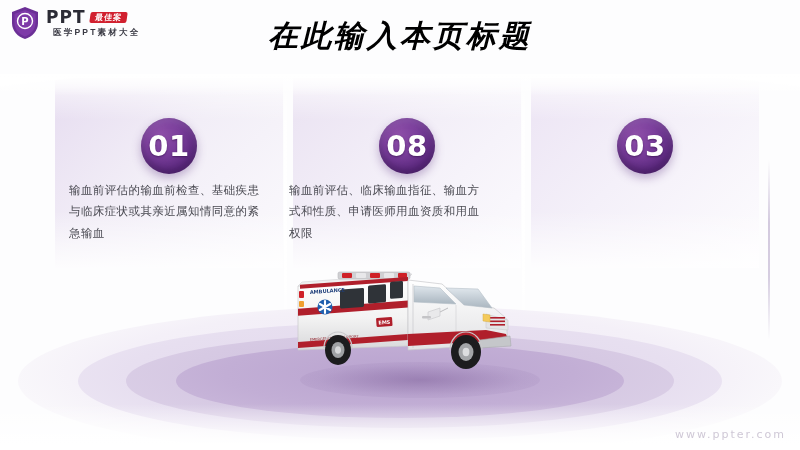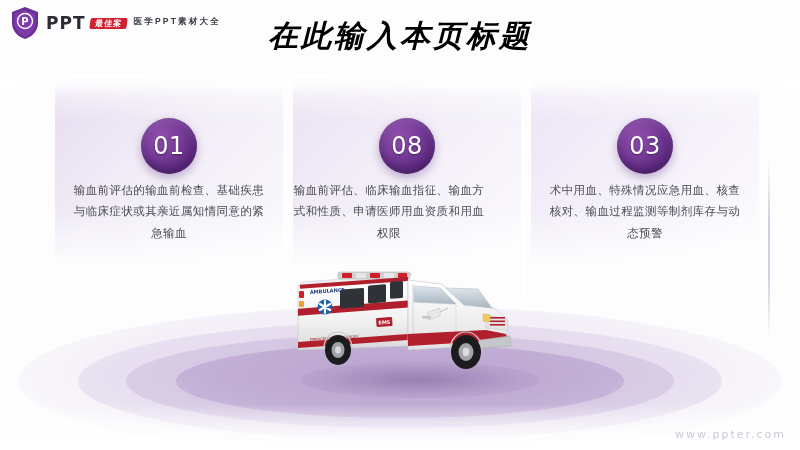--- a/index.html
+++ b/index.html
@@ -8,21 +8,21 @@
     background:#ffffff;
     font-family:"Liberation Sans","DejaVu Sans",sans-serif;
     position:relative;
   }
   .slide{position:absolute;inset:0;width:800px;height:450px;overflow:hidden;background:#fdfdfe;}
 
   
   .logo{position:absolute;left:10px;top:6px;display:flex;align-items:center;gap:6px;}
   .shield{width:30px;height:34px;position:relative;}
   .shield svg{display:block;}
-  .logo-txt{display:flex;flex-direction:row;justify-content:center;line-height:1;}
+  .logo-txt{display:flex;flex-direction:column;justify-content:center;line-height:1;}
   .logo-row1{display:flex;align-items:center;gap:4px;}
   .logo-ppt{font-size:17px;font-weight:bold;color:#2b2b35;letter-spacing:1px;font-family:"DejaVu Sans",sans-serif;}
   .logo-badge{background:#d1202f;color:#fff;font-size:8px;padding:2px 5px 1px 5px;border-radius:2px;
     letter-spacing:1px;font-weight:bold;transform:skewX(-8deg);}
   .logo-row2{font-size:8.5px;color:#3a3a44;letter-spacing:2.2px;margin-top:2px;font-weight:bold;padding-left:7px;}
 
   
   .title{position:absolute;left:0;right:0;top:16px;text-align:center;
     font-size:30px;font-weight:bold;color:#000000;letter-spacing:3px;font-style:italic;}
 
@@ -52,28 +52,28 @@
   .d1{left:284px;}
   .d2{left:522px;}
   .d-right{position:absolute;left:768px;top:160px;width:2px;height:180px;
     background:linear-gradient(to bottom,rgba(205,195,218,0) 0%,rgba(197,185,212,0.75) 35%,rgba(197,185,212,0.7) 65%,rgba(205,195,218,0) 100%);}
 
   
   .badge{position:absolute;width:56px;height:56px;border-radius:50%;
     background:radial-gradient(circle at 34% 30%,#8e4fa8 0%,#7b3f9c 35%,#5d2a80 70%,#4a1f6b 100%);
     box-shadow:0 4px 10px rgba(90,45,125,0.35), inset 0 -3px 8px rgba(40,10,60,0.45), inset 0 3px 6px rgba(190,150,215,0.35);
     display:flex;align-items:center;justify-content:center;}
-  .badge span{color:#ffffff;font-size:24px;font-weight:normal;letter-spacing:0.5px;
+  .badge span{color:#ffffff;font-size:29px;font-weight:bold;letter-spacing:0.5px;
     font-family:"DejaVu Sans",sans-serif;text-shadow:0 1px 2px rgba(40,10,60,0.55);}
   .b1{left:141px;top:118px;}
   .b2{left:379px;top:118px;}
   .b3{left:617px;top:118px;}
 
   
-  .copy{position:absolute;width:200px;text-align:center;color:#4a4a52;
+  .copy{position:absolute;width:200px;color:#4a4a52;
     font-size:11.5px;line-height:1.85;letter-spacing:0.4px;}
   .c1{left:69px;top:180px;}
   .c2{left:289px;top:180px;}
   .c3{left:545px;top:180px;}
 
   
   .floor{position:absolute;left:0;top:300px;width:800px;height:150px;overflow:hidden;}
   .ring{position:absolute;border-radius:50%;}
   .ring4{left:18px;top:6px;width:764px;height:150px;
     background:radial-gradient(ellipse at 50% 45%,#efe9f4 0%,#f4f0f8 55%,#fbfafc 78%,#ffffff 100%);}
@@ -137,21 +137,20 @@
   </div>
   <div class="badge b2">
     <span>08</span>
   </div>
   <div class="badge b3">
     <span>03</span>
   </div>
 
   <div class="copy c1">输血前评估的输血前检查、基础疾患与临床症状或其亲近属知情同意的紧急输血</div>
   <div class="copy c2">输血前评估、临床输血指征、输血方式和性质、申请医师用血资质和用血权限</div>
-  <div class="copy c3">术中用血、特殊情况应急用血、核查核对、输血过程监测等制剂库存与动态预警</div>
 
   <div class="floor">
     <div class="ring ring4"></div>
     <div class="ring ring3"></div>
     <div class="ring ring2"></div>
     <div class="ring ring1"></div>
     <div class="ring ring-shadow"></div>
     <div class="floor-fade"></div>
   </div>
 

